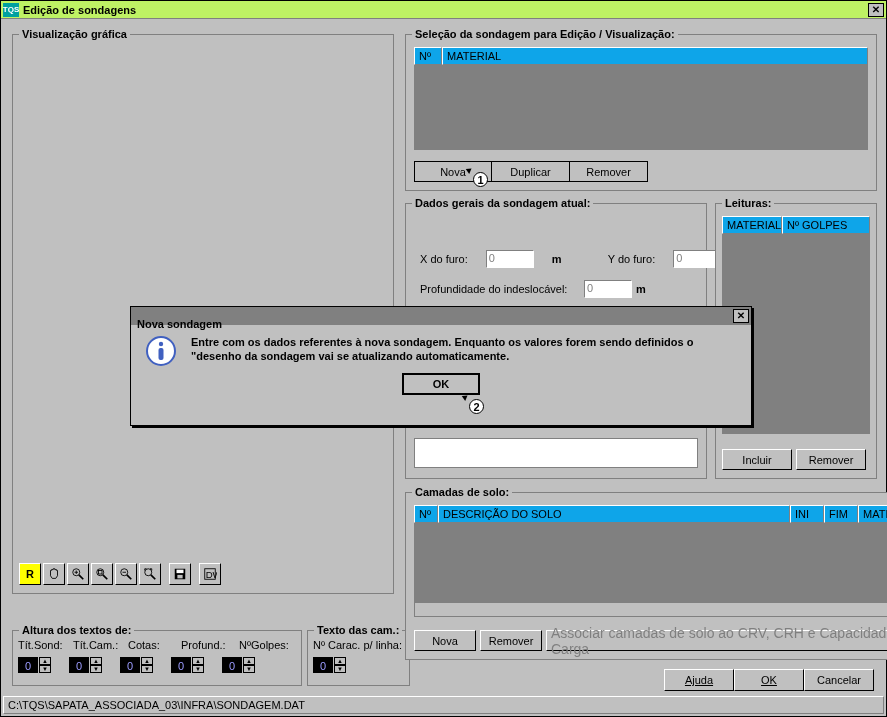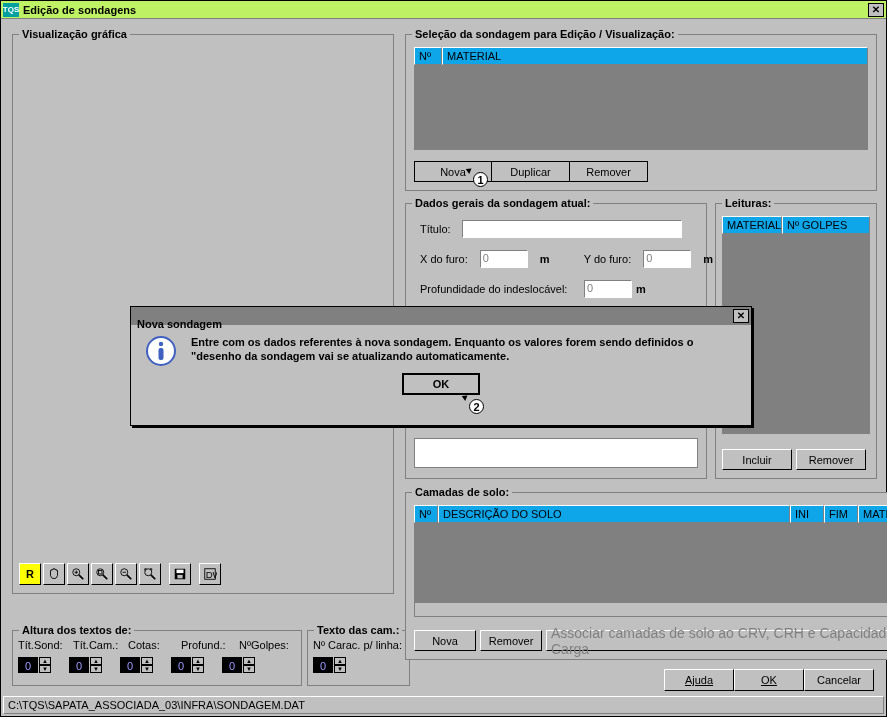--- a/index.html
+++ b/index.html
@@ -204,26 +204,22 @@
         </div>
       <div class="btn-flat" style="width:78px; height:21px; border-left:none;">
           <span>Remover</span>
         </div>
     </div>
   </div>
 
   <div class="group" style="left:404px; top:202px; width:302px; height:276px;">
     <div class="legend">Dados gerais da sondagem atual:</div>
 
-    <div style="position:absolute; left:14px; top:16px; display:flex; align-items:center;">
-      <span class="label" style="width:42px;">Título:</span>
-      <span class="input" style="width:220px;"><input value="" style=""></span>
-    </div>
-
-    <div style="position:absolute; left:14px; top:46px; display:flex; align-items:center; gap:12px;">
+
+    <div style="position:absolute; left:14px; top:46px; display:flex; align-items:center; gap:18px;">
       <span class="label">X do furo:</span>
       <span class="input" style="width:48px;"><span>0</span></span>
       <span class="label" style="font-weight:bold; width:14px;">m</span>
       <span style="width:6px;"></span>
       <span class="label">Y do furo:</span>
       <span class="input" style="width:48px;"><span>0</span></span>
       <span class="label" style="font-weight:bold;">m</span>
     </div>
 
     <div style="position:absolute; left:14px; top:76px; display:flex; align-items:center; gap:4px;">

